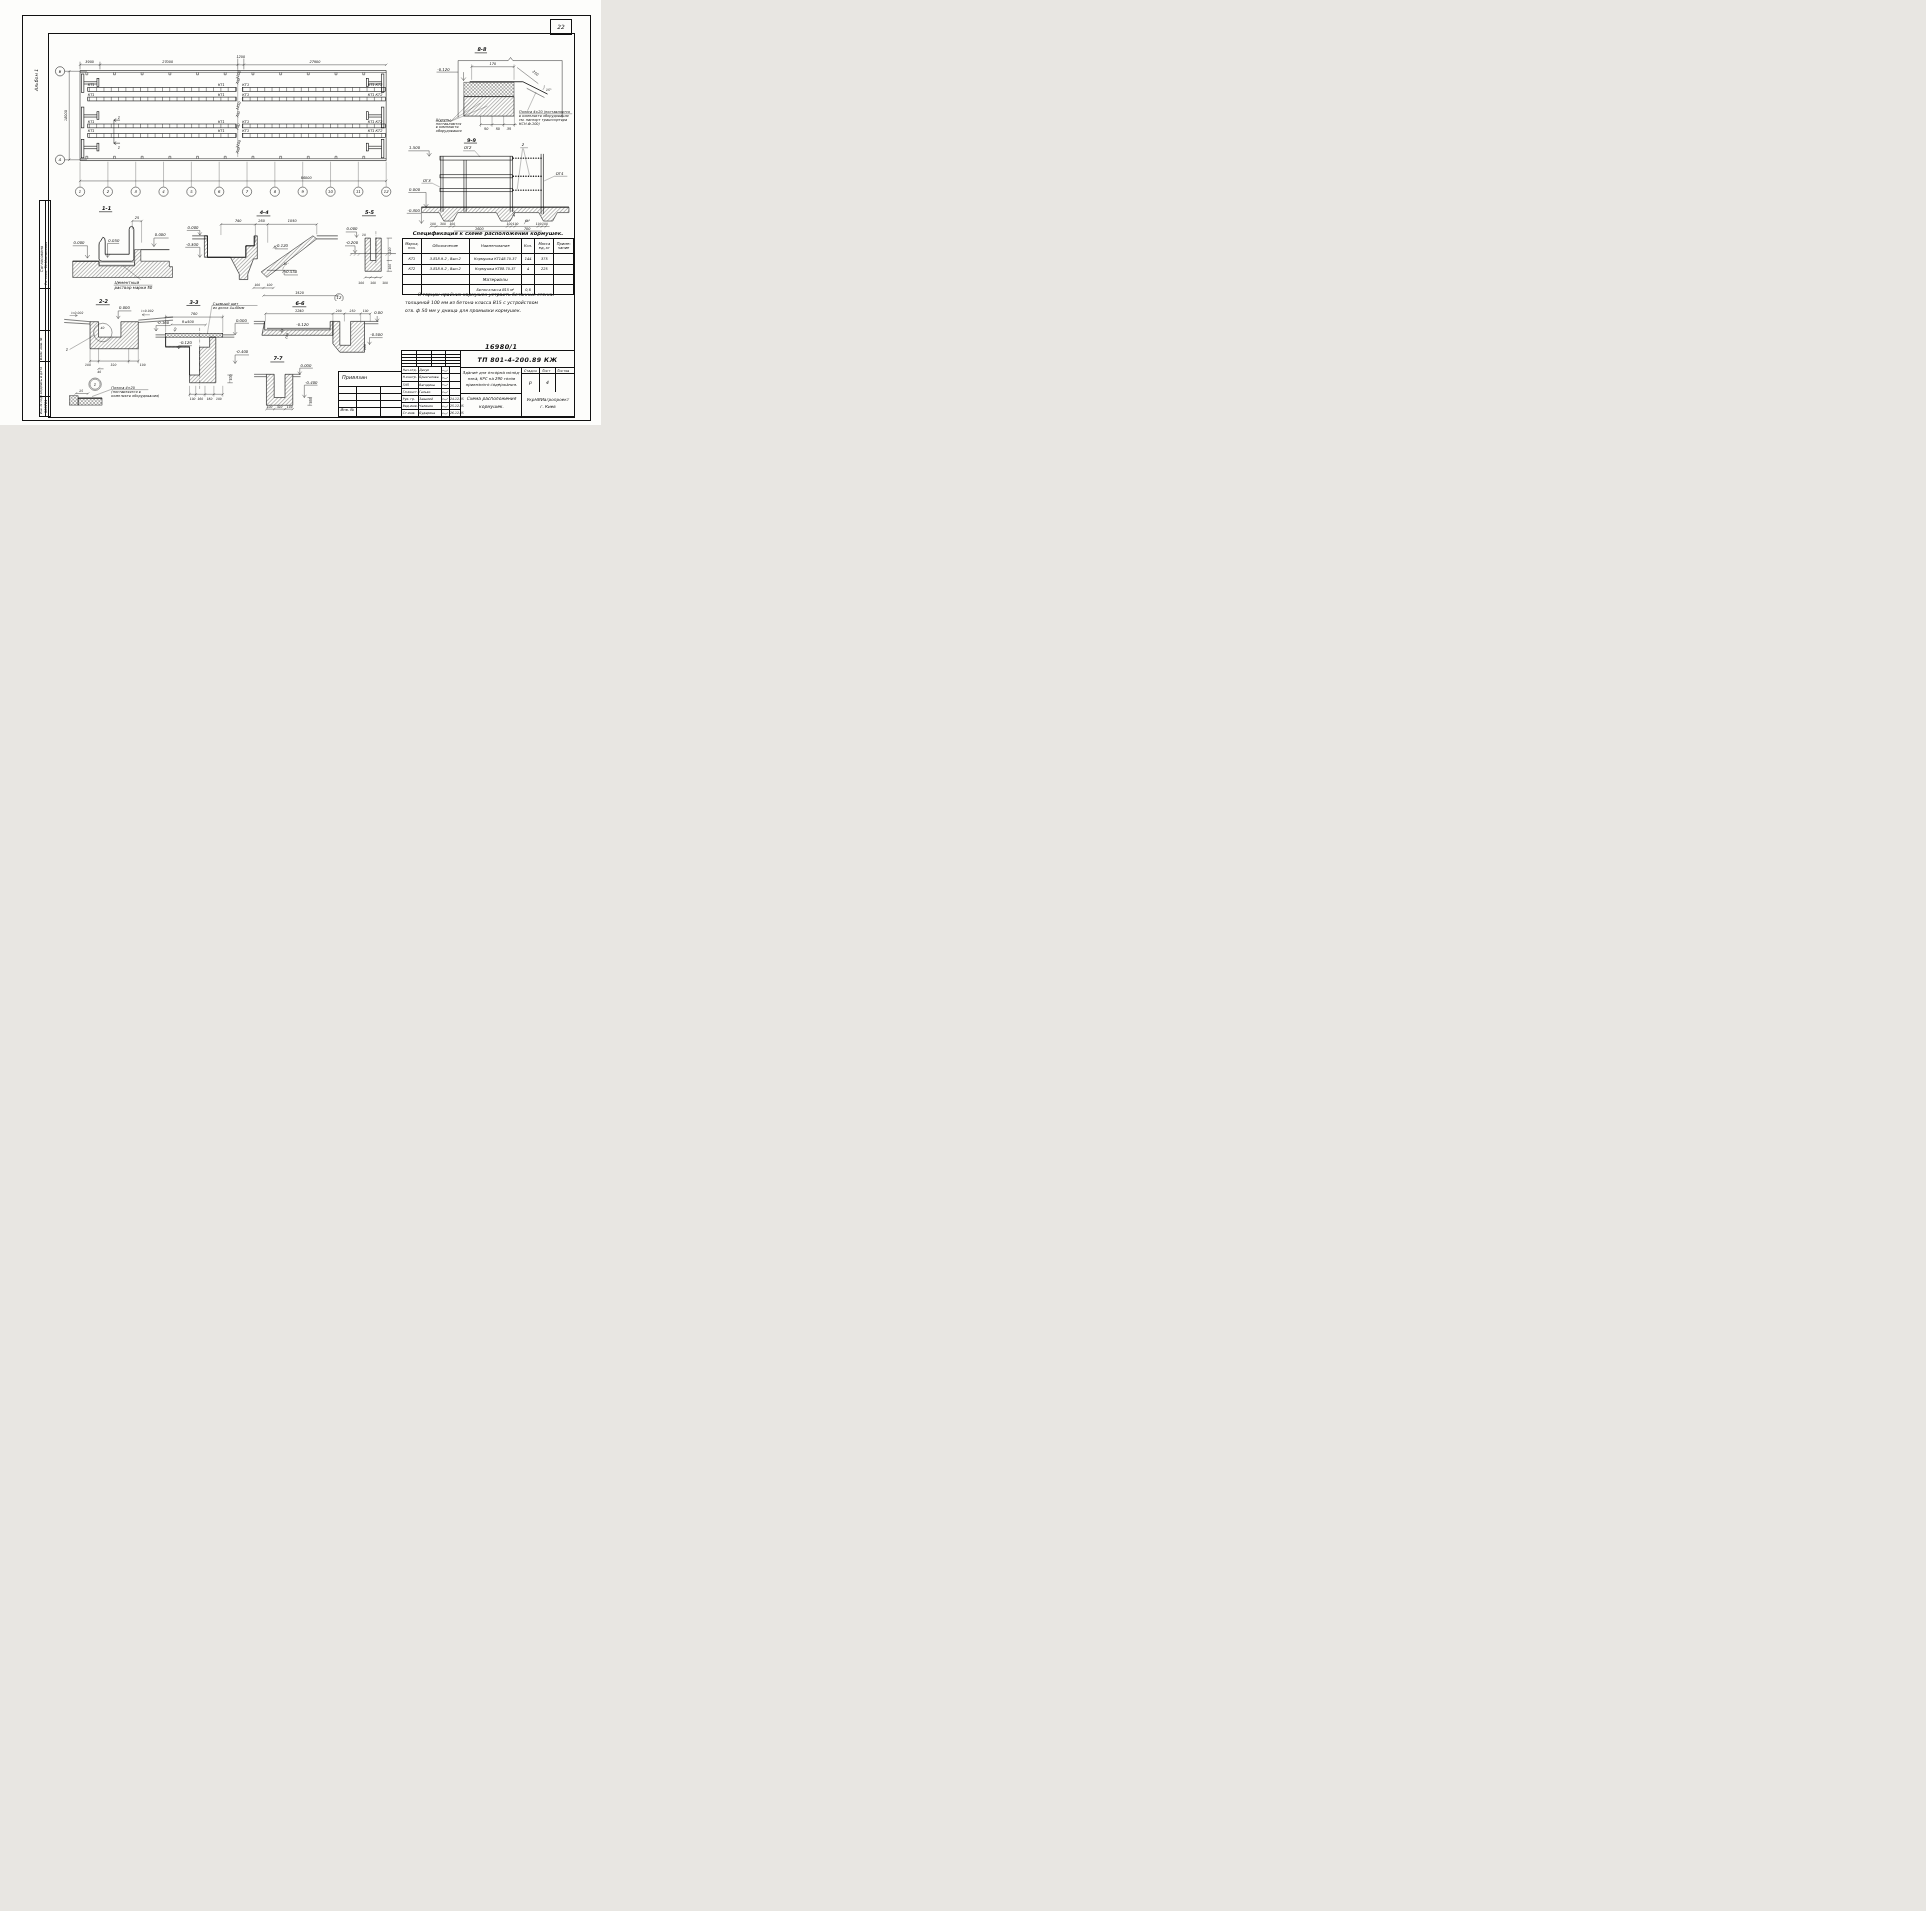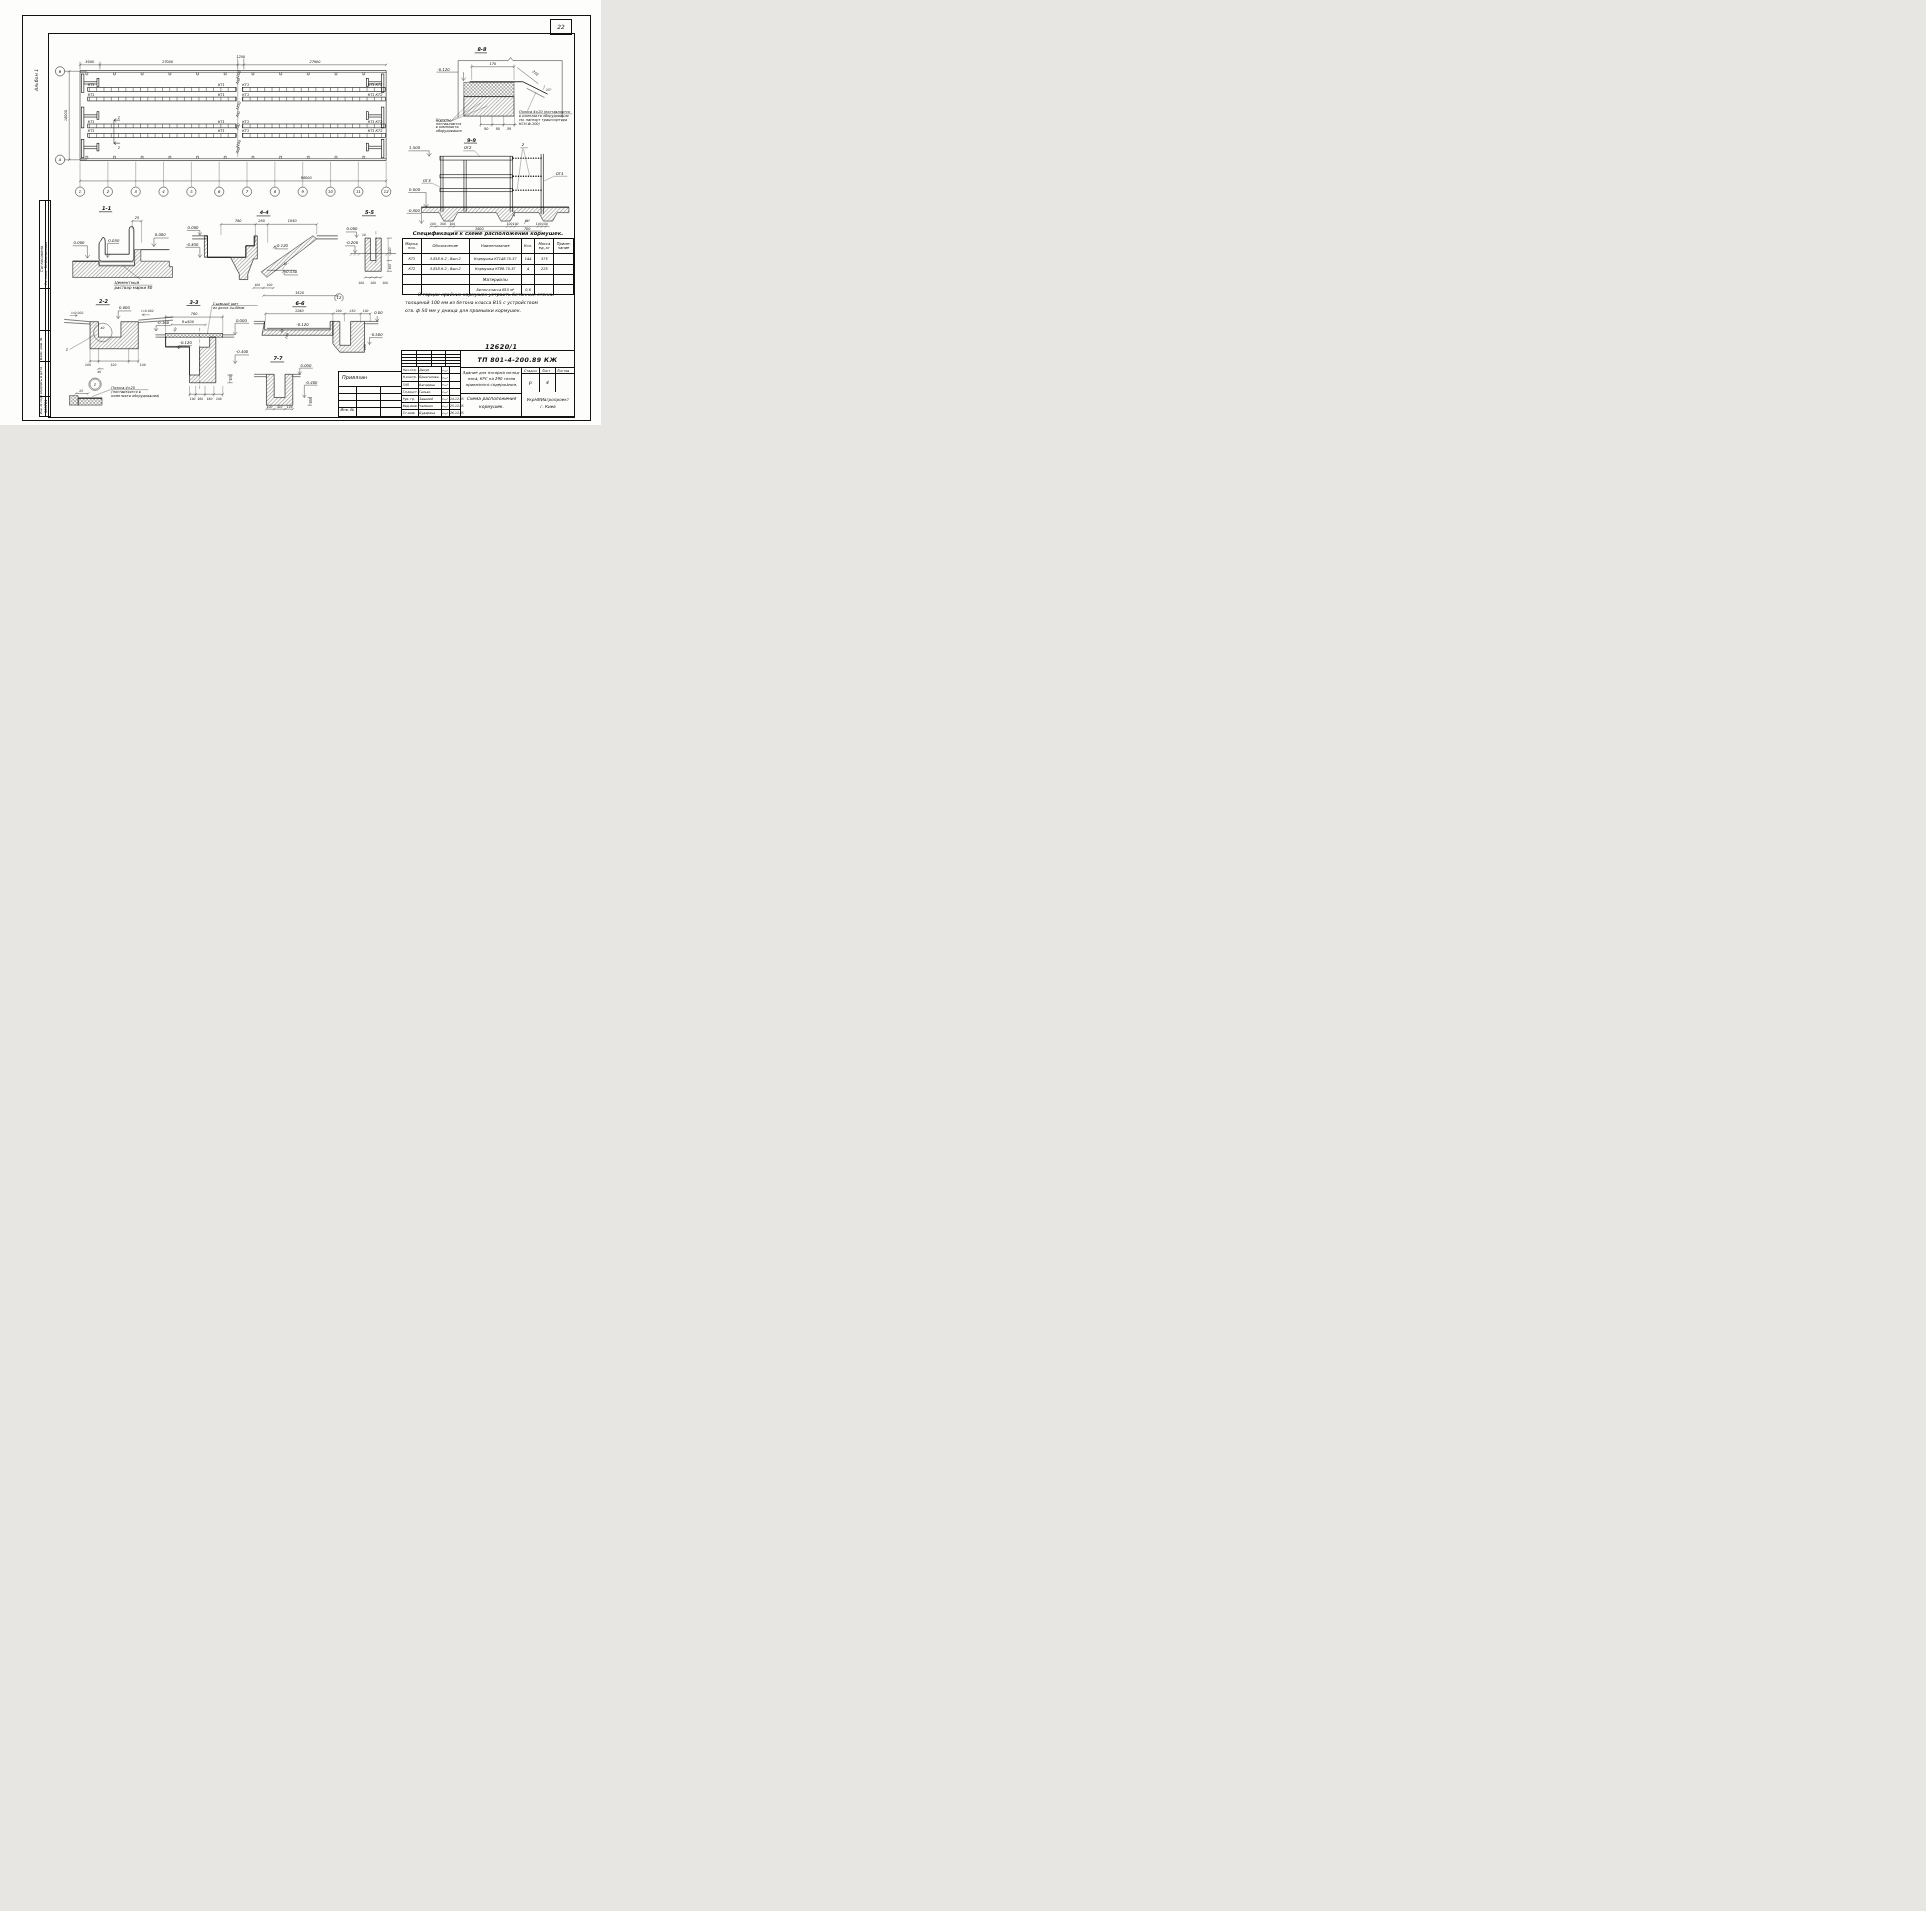--- a/index.html
+++ b/index.html
@@ -817,21 +817,21 @@
         <line x1="57" y1="143" x2="63" y2="137"></line>
         <line x1="85" y1="143" x2="91" y2="137"></line>
         <line x1="105" y1="143" x2="111" y2="137"></line>
       </g>
     <text x="48" y="136" text-anchor="middle" class="sm">100</text>
     <text x="74" y="136" text-anchor="middle" class="sm">320</text>
     <text x="100" y="136" text-anchor="middle" class="sm">100</text>
   </svg>
 
   
-  <div class="docnum">12620/1</div>
+  <div class="docnum">16980/1</div>
   <div style="position:absolute;left:482px;top:353px;width:46px;height:0.8px;background:#111"></div>
 
   
   <div class="attach">
     <div class="cap">Привязан</div>
     <div class="h" style="top:14px"></div>
     <div class="h" style="top:21px"></div>
     <div class="h" style="top:28px"></div>
     <div class="h" style="top:35px"></div>
     <div class="v" style="left:17.3px"></div>

